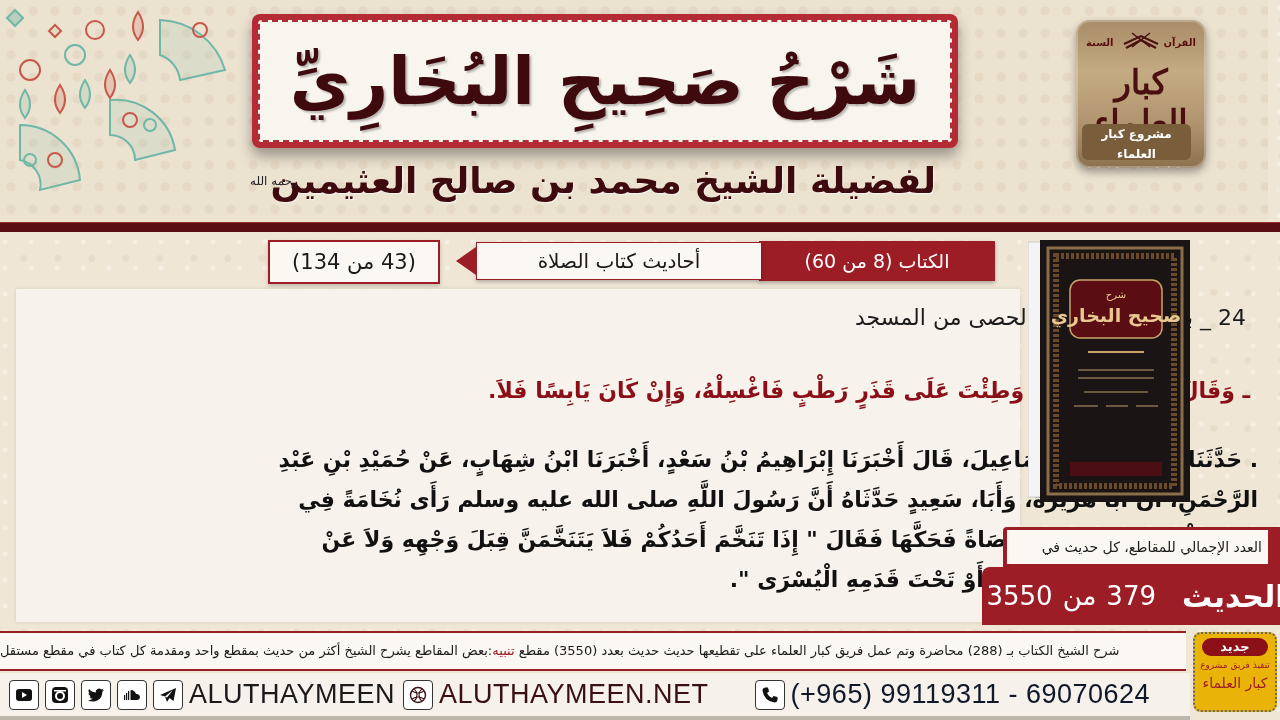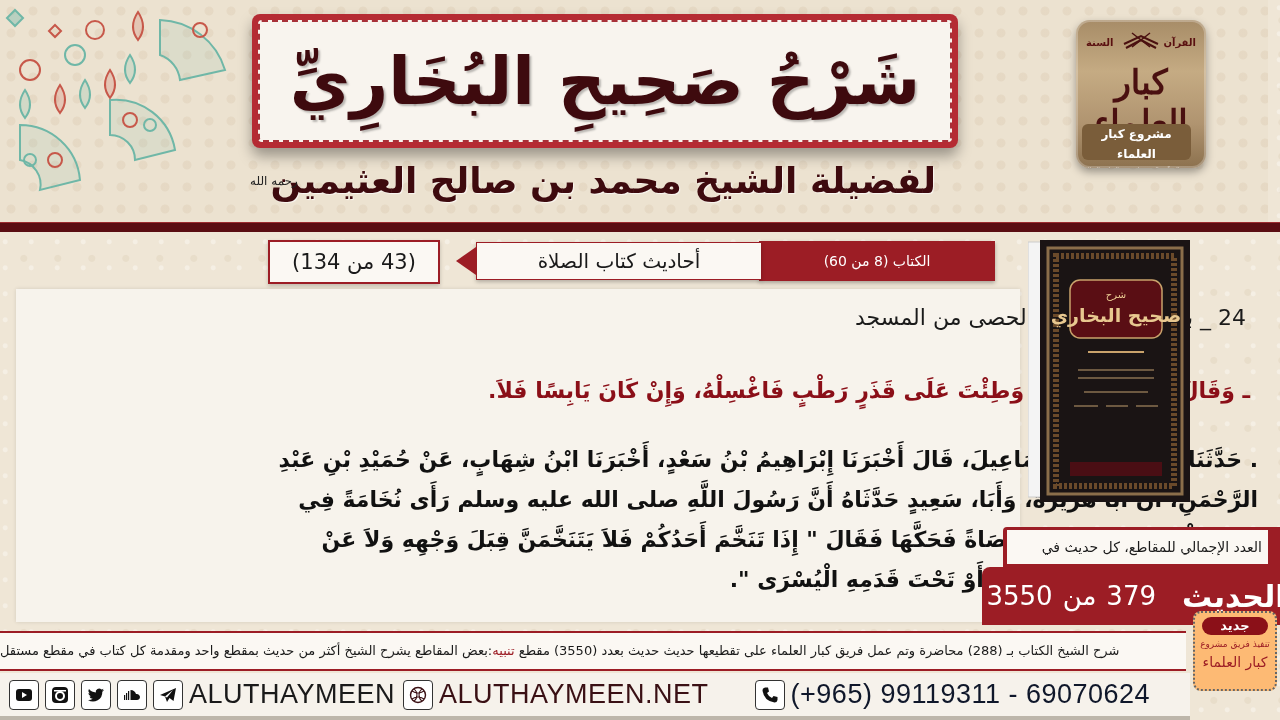--- a/index.html
+++ b/index.html
@@ -92,21 +92,21 @@
   }
   .logo-band .l1 { font-size: 12px; font-weight: bold; line-height: 20px; }
   .logo-band .l2 { font-size: 6px; line-height: 12px; }
 
   
   .book-badge {
     position: absolute; left: 759px; top: 241px; width: 236px; height: 40px;
     background: #9c1d25;
     box-shadow: 0 2px 4px rgba(0,0,0,0.3);
     display: flex; align-items: center; justify-content: center;
-    direction: rtl; color: #fff; font-size: 14px;
+    direction: rtl; color: #fff; font-size: 19px;
   }
   .chapter-badge {
     position: absolute; left: 476px; top: 242px; width: 285px; height: 38px;
     background: #fbf8f3;
     border: 1px solid #9c1d25; border-right: none;
     box-shadow: 0 2px 4px rgba(0,0,0,0.25);
     display: flex; align-items: center; justify-content: center;
     direction: rtl; color: #1a1a1a; font-size: 20px;
   }
   .chapter-arrow {
@@ -173,22 +173,22 @@
   }
   .ticker {
     position: absolute; left: 0; top: 633px; width: 1186px; height: 38px;
     background: #fbf8f3; border-bottom: 2px solid #9c1d25;
     overflow: hidden; white-space: nowrap;
     direction: rtl; text-align: left;
     font-size: 13px; line-height: 36px; color: #1a1a1a;
   }
   .ticker .warn { color: #9c1d25; }
   .new-badge {
-    position: absolute; left: 1193px; top: 611px; width: 84px; height: 80px;
-    background: #fdba74; border: 2px dotted #666; border-radius: 8px;
+    position: absolute; left: 1193px; top: 632px; width: 84px; height: 80px;
+    background: #eab308; border: 2px dotted #666; border-radius: 8px;
     direction: rtl; text-align: center;
   }
   .new-pill {
     margin: 4px auto 2px auto; width: 66px; height: 18px; border-radius: 9px;
     background: #8b1018; color: #fff; font-size: 13px; font-weight: bold; line-height: 18px;
   }
   .new-l1 { font-size: 9px; color: #9c1d25; line-height: 14px; }
   .new-l2 { font-size: 14px; color: #9c1d25; line-height: 22px; }
   .social-bar {
     position: absolute; left: 0; top: 673px; width: 1190px; height: 47px;

